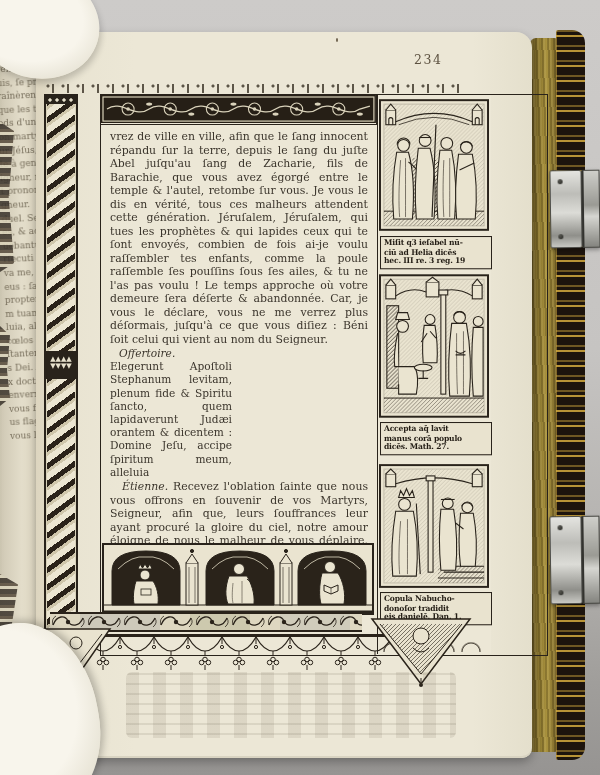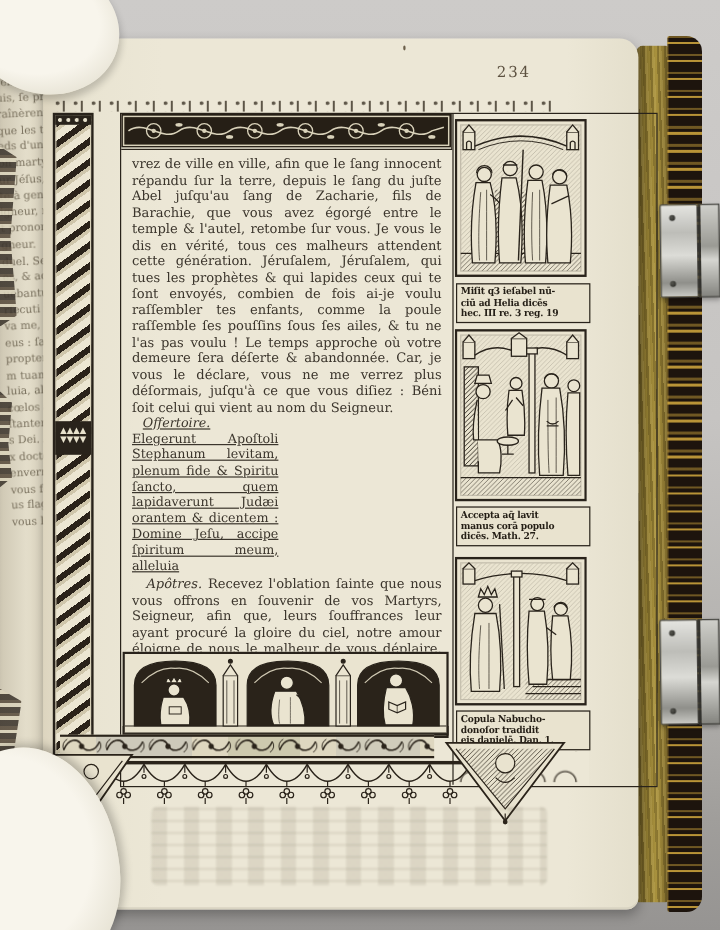--- a/index.html
+++ b/index.html
@@ -78,21 +78,21 @@
     background-image:radial-gradient(circle at 4px 4px,#e8e2cd 1.4px,transparent 1.9px);background-size:7px 8px;}
   .rope-base{position:absolute;left:-3px;bottom:-2px;width:38px;height:16px;background:#e8e2cd;border:2px solid #29231b;
     background-image:repeating-linear-gradient(90deg,#29231b 0 2px,transparent 2px 6px);}
   .frame-box{position:absolute;left:44px;top:62px;width:448px;height:562px;box-sizing:border-box;
     border:1.5px solid #29231b;margin-left:20px;}
   .frieze{position:absolute;left:0;top:0;width:276px;height:30px;border-right:1.5px solid #29231b;border-bottom:1.5px solid #29231b;box-sizing:border-box;}
   
   .text-area{position:absolute;left:0;top:30px;width:276px;height:418px;box-sizing:border-box;
     padding:5px 9px 0 9px;font-size:10.9px;line-height:13.5px;text-align:justify;color:#3b352c;overflow:hidden;}
   .text-area i{font-style:italic;}
-  .cols{display:flex;gap:9px;margin-top:1px;text-decoration:underline;}
+  .cols{display:flex;gap:9px;margin-top:1px;}
   .col-l{width:122px;} .col-r{flex:1;}
   .col-l,.col-r{text-indent:9px;font-size:10.6px;line-height:13.2px;}
   .secrete{text-indent:12px;margin-top:1px;}
   
   .right-col{position:absolute;left:276px;top:0;width:114px;height:559px;border-left:1.5px solid #29231b;box-sizing:border-box;background:#ece7d6;text-decoration:underline;}
   .panel{position:absolute;left:1px;width:110px;}
   .panel svg{display:block;width:100%;height:100%;}
   .cap{position:absolute;left:2px;width:104px;background:#e9e3cf;border:1px solid #29231b;
     font-weight:700;font-size:7.6px;line-height:8.6px;letter-spacing:-.2px;padding:2px 3px;white-space:pre-line;
     transform:scaleY(1.04);transform-origin:top;color:#241e16;}
@@ -208,21 +208,21 @@
               <ellipse cx="258" cy="19" rx="3" ry="1.6"></ellipse>
           </g>
         </svg>
       </div>
 
       <div class="text-area">
         <div>vrez de ville en ville, afin que le ſang innocent répandu ſur la terre, depuis le ſang du juſte Abel juſqu'au ſang de Zacharie, fils de Barachie, que vous avez égorgé entre le temple &amp; l'autel, retombe ſur vous. Je vous le dis en vérité, tous ces malheurs attendent cette génération. Jéruſalem, Jéruſalem, qui tues les prophètes &amp; qui lapides ceux qui te ſont envoyés, combien de fois ai-je voulu raſſembler tes enfants, comme la poule raſſemble ſes pouſſins ſous ſes ailes, &amp; tu ne l'as pas voulu ! Le temps approche où votre demeure ſera déſerte &amp; abandonnée. Car, je vous le déclare, vous ne me verrez plus déſormais, juſqu'à ce que vous diſiez : Béni ſoit celui qui vient au nom du Seigneur.</div>
         <div class="cols">
           <div class="col-l"><i>Offertoire.</i> <span>Elegerunt Apoſtoli Stephanum levitam, plenum fide &amp; Spiritu ſancto, quem lapidaverunt Judæi orantem &amp; dicentem : Domine Jeſu, accipe ſpiritum meum, alleluia</span></div>
         </div>
-        <div class="secrete"><i>Apôtres.</i> <span>Recevez l'oblation ſainte que nous vous offrons en ſouvenir de vos Martyrs, Seigneur, afin que, leurs ſouffrances leur ayant procuré la gloire du ciel, notre amour éloigne de nous le malheur de vous déplaire. Par J. C. N. S.</span></div>
+        <div class="secrete"><i>Étienne.</i> <span>Recevez l'oblation ſainte que nous vous offrons en ſouvenir de vos Martyrs, Seigneur, afin que, leurs ſouffrances leur ayant procuré la gloire du ciel, notre amour éloigne de nous le malheur de vous déplaire. Par J. C. N. S.</span></div>
 
       </div>
 
       <div class="right-col">
 
         <div class="panel p1">
           <svg viewBox="0 0 112 134">
             <defs>
                 <pattern id="hA" width="4" height="4" patternUnits="userSpaceOnUse">
                   <path d="M0 4L4 0" stroke="#29231b" stroke-width="0.7"></path>

